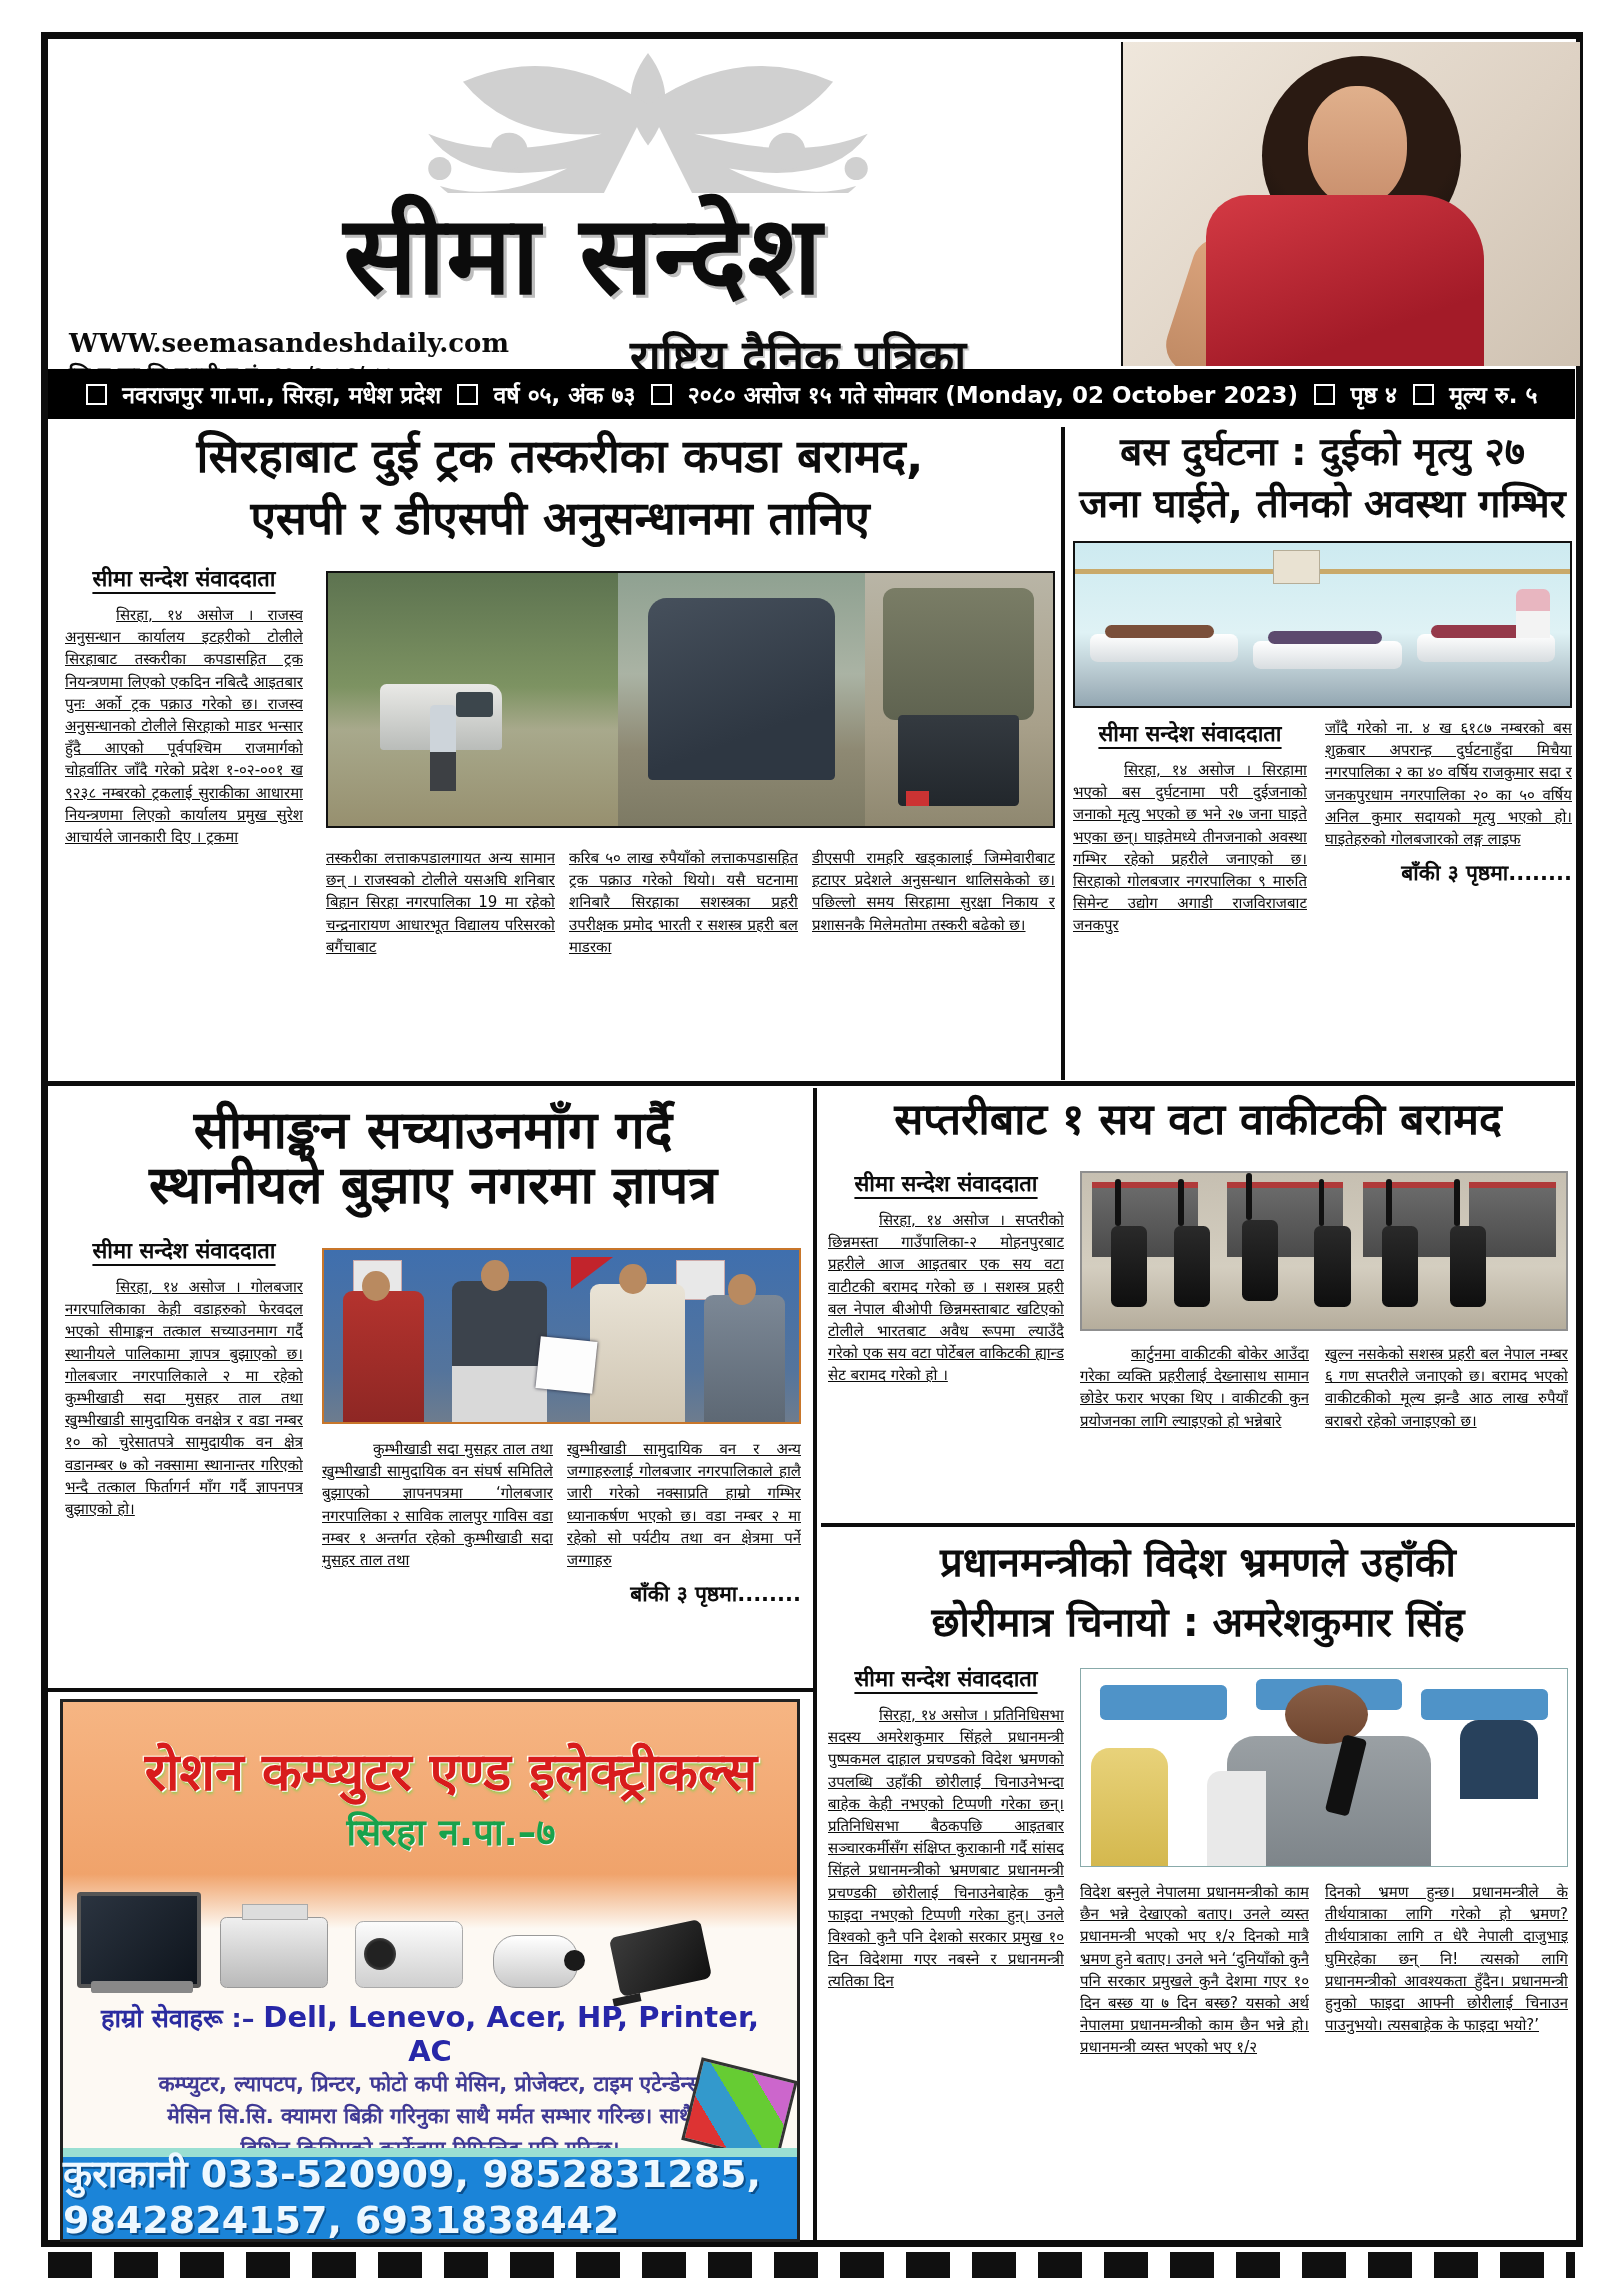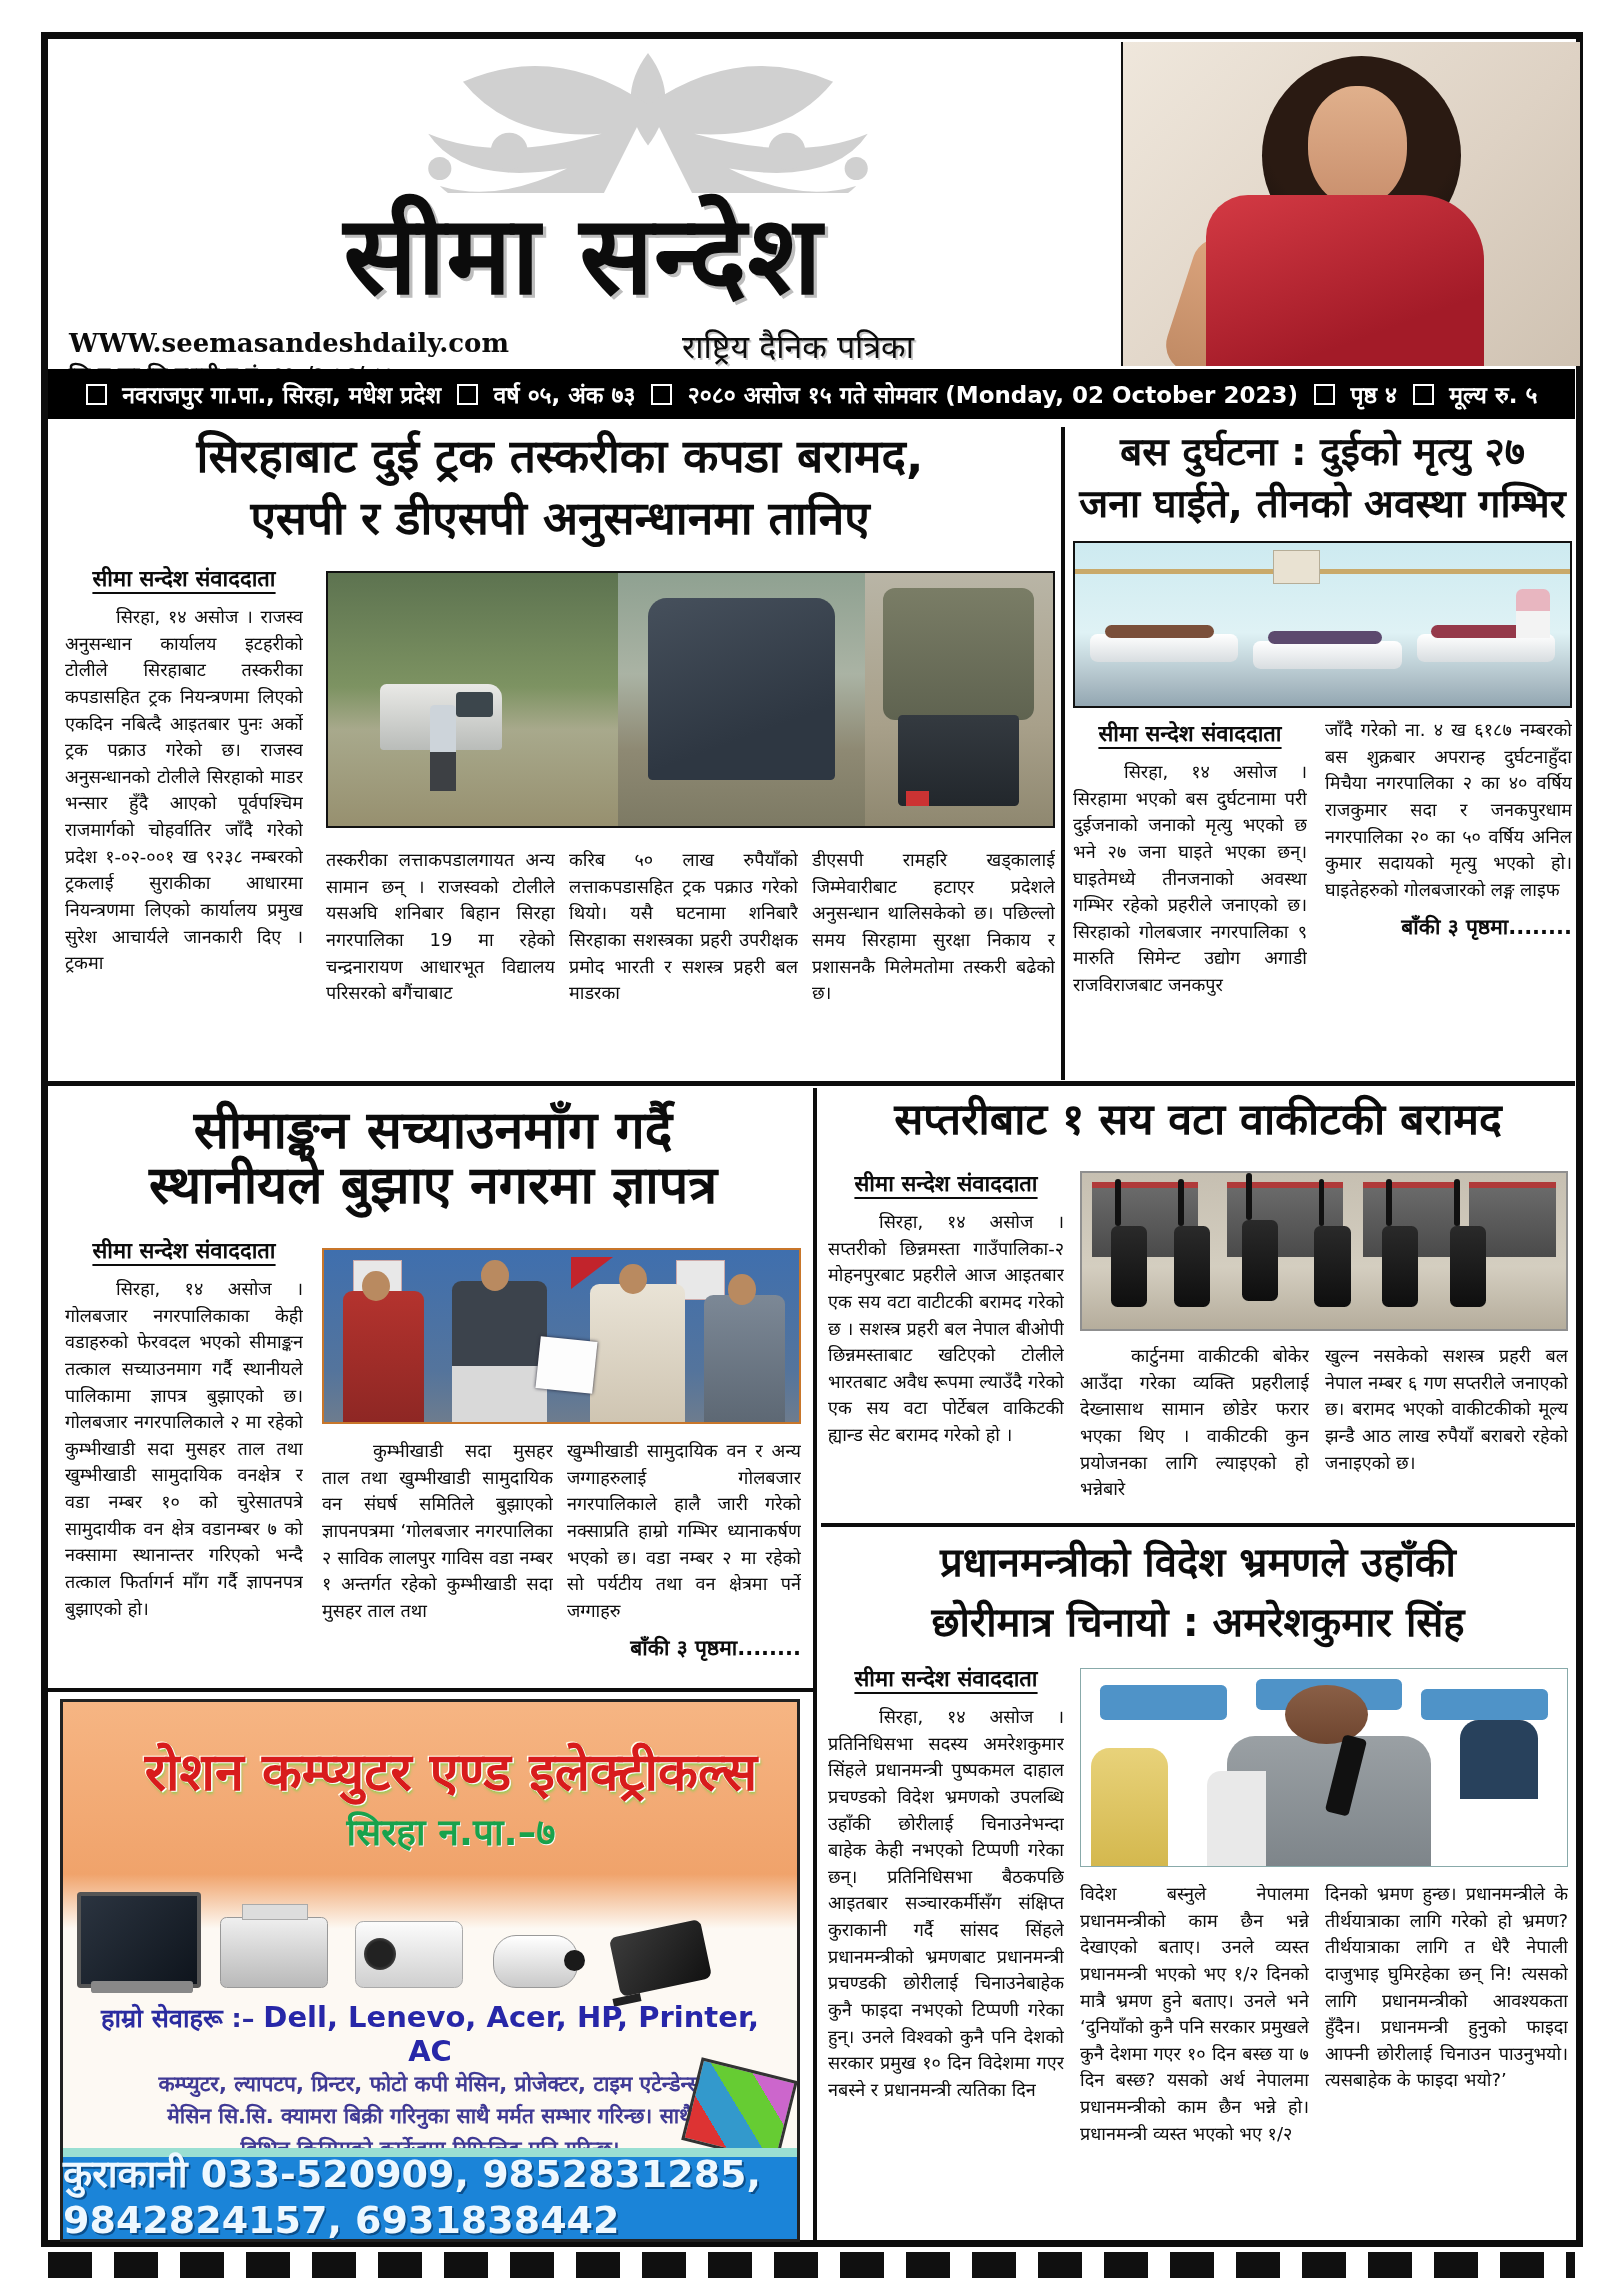--- a/index.html
+++ b/index.html
@@ -9,42 +9,42 @@
          border:7.4px solid #0d0d0d;box-sizing:border-box;background:#fff;}
   .abs{position:absolute;}
   
   .ornament{left:301px;top:40px;width:694px;height:153px;opacity:.85;}
   .tagline{left:139px;top:184px;width:879px;text-align:center;font-size:26px;font-weight:bold;
            text-shadow:0 0 2.8px #fff,0.9px 0.9px 0 #fff;}
   .np-title{left:51px;top:199px;width:1064px;text-align:center;font-size:109px;font-weight:bold;
             line-height:1.05;letter-spacing:0.9px;text-shadow:3.2px 3.2px 0 #bdbdbd;white-space:nowrap;}
   .website{left:69px;top:328px;font-size:26px;font-weight:bold;font-family:"DejaVu Serif",serif;}
   .regno{left:69px;top:360px;font-size:21px;font-weight:bold;}
-  .np-sub{left:509px;top:324px;width:578px;text-align:center;font-size:32px;font-weight:normal;
+  .np-sub{left:509px;top:324px;width:578px;text-align:center;font-size:46px;font-weight:bold;
           text-shadow:1.9px 1.9px 0 #c9c9c9;}
   .model-photo{left:1121px;top:42px;width:457px;height:324px;background:linear-gradient(135deg,#efe7dc,#ded2c4 60%,#cfc2b2);
                border-left:2.8px solid #111;overflow:hidden;}
   .m-hair{position:absolute;left:139px;top:14px;width:199px;height:199px;border-radius:50%;
           background:radial-gradient(circle at 50% 35%,#2a1a12 60%,#14100c);}
   .m-face{position:absolute;left:185px;top:44px;width:99px;height:120px;border-radius:48%;
           background:linear-gradient(#e0b08c,#c98f6d);}
   .m-dress{position:absolute;left:83px;top:153px;width:278px;height:185px;border-radius:42px 65px 0 0;
            background:linear-gradient(160deg,#d43a44,#a31b28 70%);}
   .m-arm{position:absolute;left:56px;top:194px;width:56px;height:139px;border-radius:28px;
          background:linear-gradient(#dca57e,#c08a64);transform:rotate(18deg);}
   
   .datebar{left:48px;top:369px;width:1527px;height:50px;background:#000;color:#fff;
            display:flex;align-items:center;justify-content:center;gap:15.7px;font-size:23px;font-weight:bold;white-space:nowrap;}
   .sq{display:inline-block;width:21px;height:21px;border:2.8px solid #fff;box-sizing:border-box;flex:0 0 auto;}
   
   .sec{position:absolute;}
   .hl{position:absolute;left:0;width:100%;text-align:center;font-weight:bold;line-height:1.22;}
   .byline{font-size:22px;font-weight:bold;text-decoration:underline;text-underline-offset:5.6px;
           text-align:center;margin-bottom:12px;}
-  .body-t{font-size:18px;line-height:1.48;text-align:justify;}
+  .body-t{font-size:15px;line-height:1.48;text-align:justify;text-decoration:underline;}
   .ind{text-indent:51px;}
   .cont{font-size:21px;font-weight:bold;text-align:right;margin-top:8.3px;}
   .col{position:absolute;overflow:hidden;}
   .photo{position:absolute;box-sizing:border-box;overflow:hidden;}
   .vline,.hline{position:absolute;background:#0d0d0d;}
   
   .ph-truck{border:2.8px solid #111;display:flex;}
   .pt1{flex:0 0 40%;position:relative;background:linear-gradient(#5d7350 0%,#7d9362 45%,#a8a98c 62%,#97906f 100%);}
   .pt1 .pickup{position:absolute;left:18%;top:44%;width:42%;height:26%;background:linear-gradient(#e9e9e6,#b9bcb9);border-radius:6.5px 14px 3.7px 3.7px;}
   .pt1 .win{position:absolute;left:44%;top:47%;width:13%;height:10%;background:#3c464c;border-radius:3.7px;}

